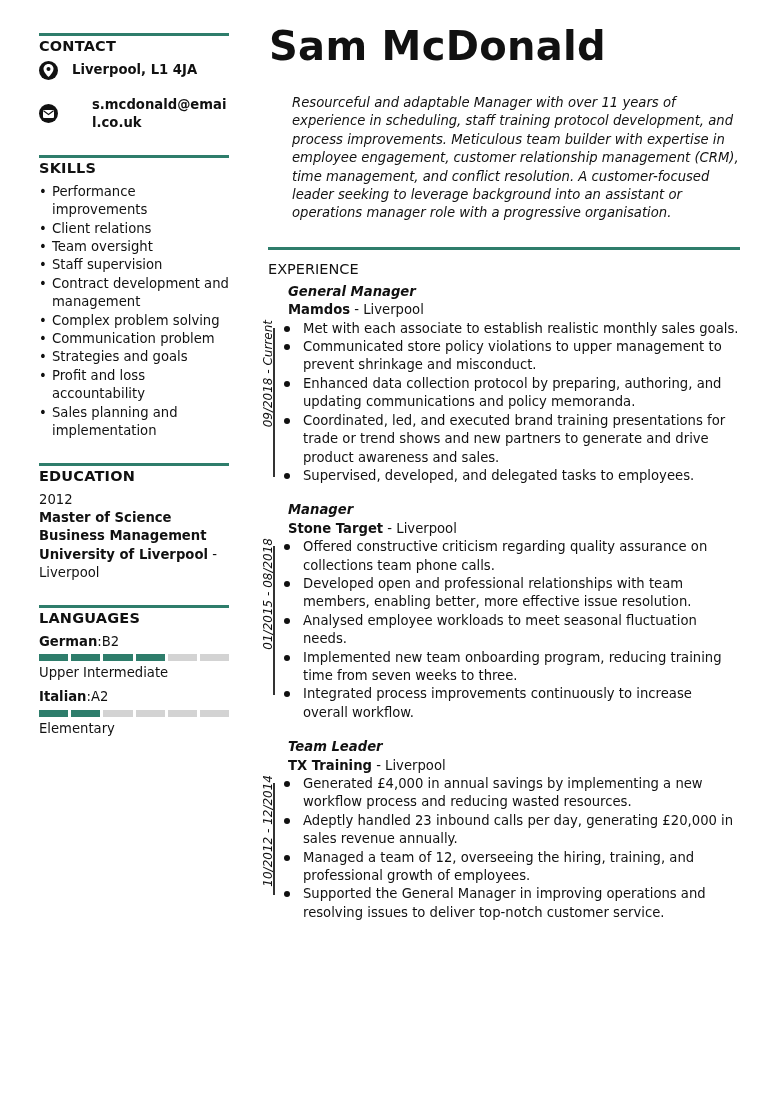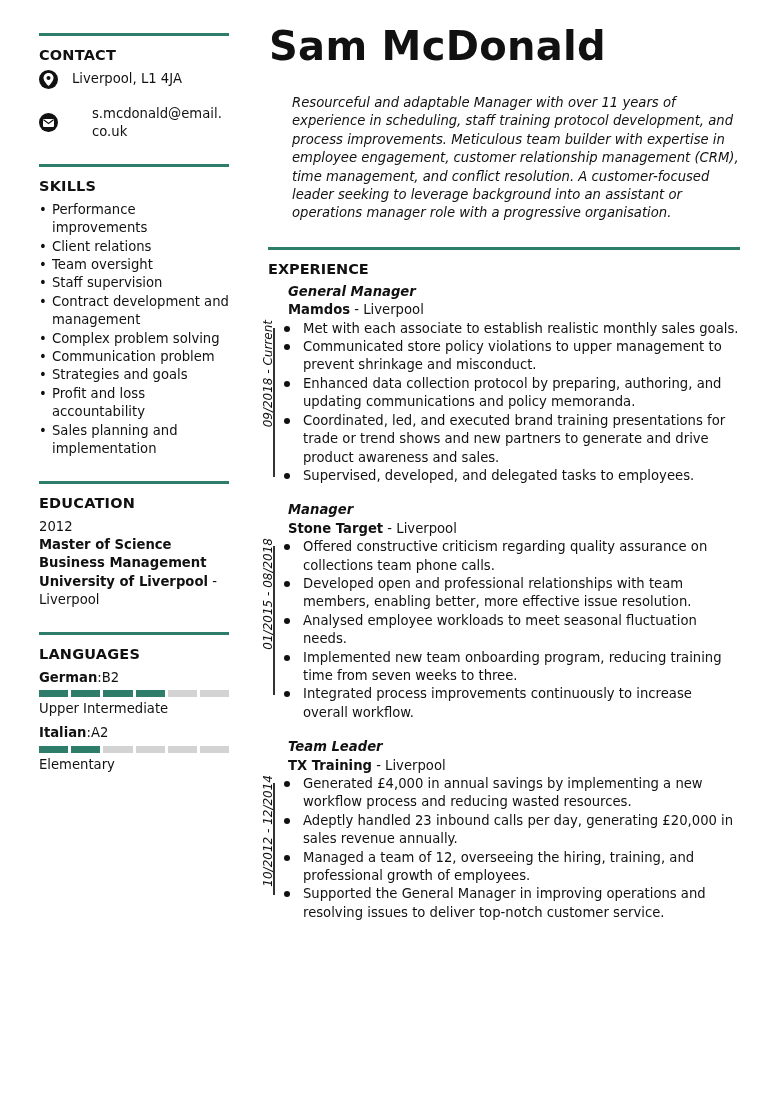--- a/index.html
+++ b/index.html
@@ -1,46 +1,46 @@
 <!DOCTYPE html>
 <html><head>
 <meta charset="utf-8">
 <style>
   * { box-sizing: border-box; margin: 0; padding: 0; }
   html, body { width: 780px; height: 1104px; background: #ffffff; }
   body { font-family: "DejaVu Sans", sans-serif; color: #111; font-size: 13.2px; line-height: 18.4px; position: relative; overflow: hidden; }
 
   .sidebar { position: absolute; left: 39px; top: 33px; width: 190px; }
-  .side-section { border-top: 3px solid #2e7d6b; padding-top: 9px; margin-bottom: 22px; }
+  .side-section { border-top: 3px solid #2e7d6b; margin-bottom: 22px; }
   .side-title { font-weight: bold; font-size: 14.5px; letter-spacing: 0.2px; margin-bottom: 5px; line-height: 20px; }
 
   .contact-row { display: flex; align-items: flex-start; margin-bottom: 16px; }
   .contact-row:last-child { margin-bottom: 10px; gap: 20px; }
   .c-icon { width: 19px; height: 19px; border-radius: 50%; background: #111; color: #fff; display: flex; align-items: center; justify-content: center; flex: 0 0 19px; margin-right: 14px; margin-top: 0px; font-size: 11px; line-height: 1; }
   .c-icon.mail { margin-top: 8px; }
-  .c-text { word-break: break-all; }
+  .c-text { word-break: break-all; font-weight: bold; }
 
   .skills-list { list-style: none; }
   .skills-list li { position: relative; padding-left: 13px; }
   .skills-list li::before { content: "\2022"; position: absolute; left: 0; top: 0; }
 
   .edu-bold { font-weight: bold; }
 
   .lang { margin-bottom: 6px; }
   .lang-head { display: flex; }
   .lang-name b { font-weight: bold; }
   .bars { display: flex; gap: 3px; margin: 3px 0 3px; }
   .bar { height: 7px; flex: 1; background: #d3d3d3; }
   .bar.on { background: #2e7d6b; }
 
   .main { position: absolute; left: 268px; top: 20px; width: 472px; }
   .name { font-weight: bold; font-size: 40px; line-height: 52px; letter-spacing: 0.3px; margin-left: 1px; }
   .summary { margin: 22px 0 0 24px; line-height: 18.4px; font-style: italic; }
   .exp-section { border-top: 3px solid #2e7d6b; margin-top: 24px; padding-top: 9px; }
-  .exp-title { font-weight: bold; font-size: 14.5px; margin-bottom: 4px; line-height: 20px; }
+  .exp-title { font-weight: normal; font-size: 14.5px; margin-bottom: 4px; line-height: 20px; }
 
   .job { position: relative; padding-left: 20px; margin-bottom: 16px; }
   .job-title { font-weight: bold; font-style: italic; }
   .company b { font-weight: bold; margin-top: 40px; }
   .job-body { position: relative; }
   .dates { position: absolute; left: -30px; top: 0; width: 20px; height: 100%; }
   .dates span { position: absolute; left: 50%; top: 0; transform-origin: 0 0; transform: rotate(-90deg) translateX(-100%); font-style: italic; font-size: 12px; white-space: nowrap; line-height: 14px; margin-left: -7px; }
   .timeline { position: absolute; left: -15px; top: 8px; width: 2px; background: #333; }
   .bullets { list-style: none; padding-left: 15px; }
   .bullets li { position: relative; }

